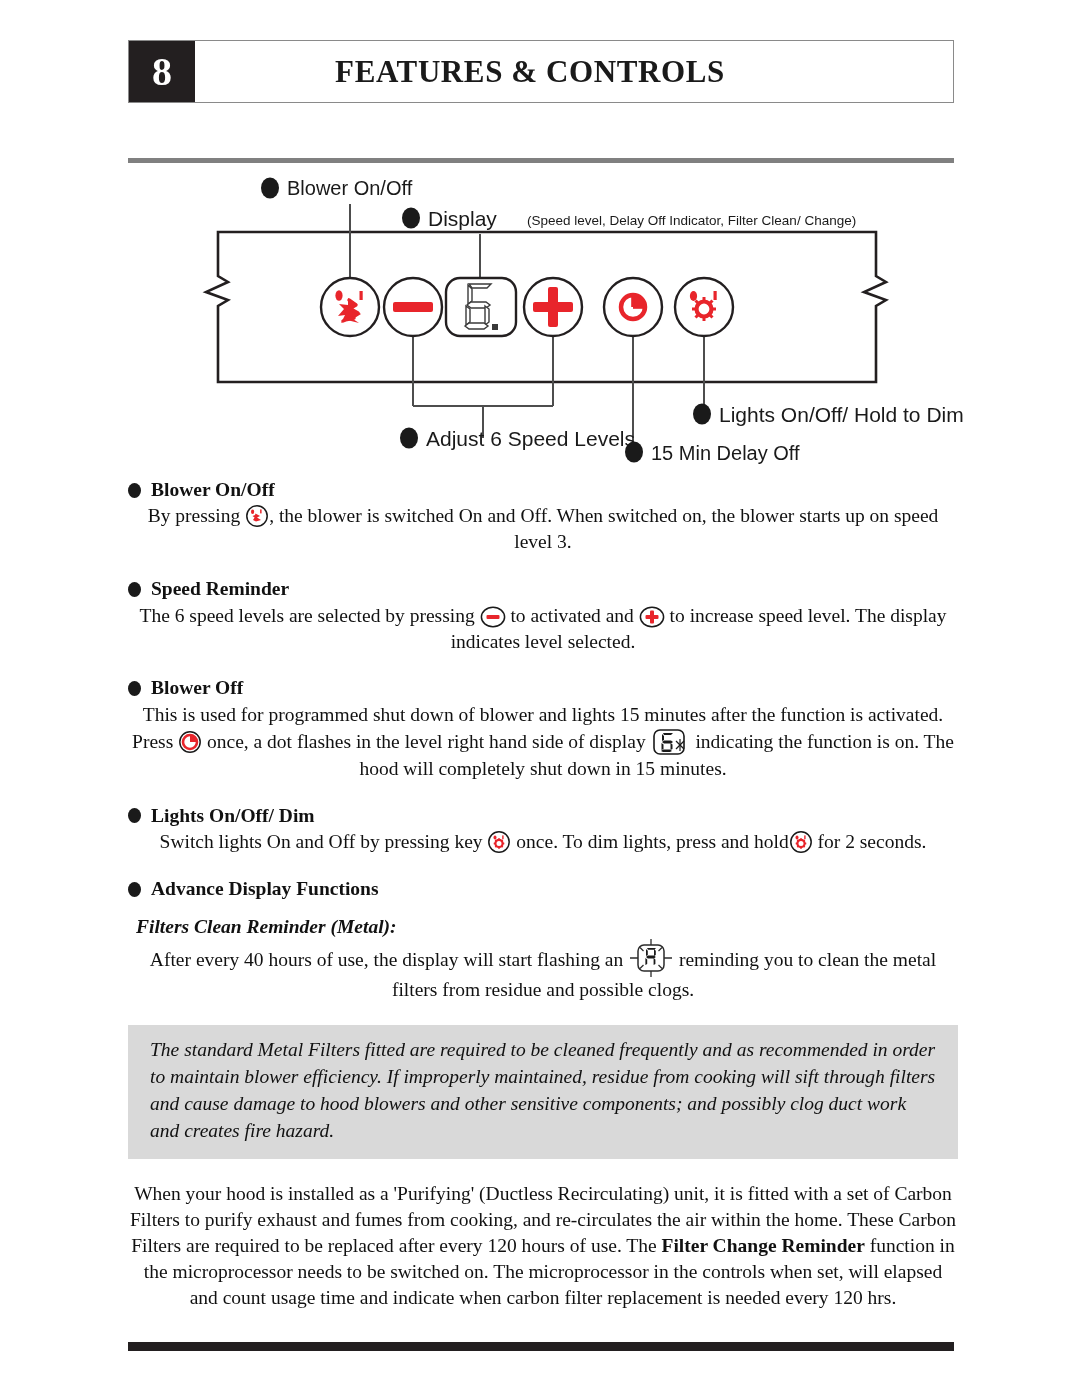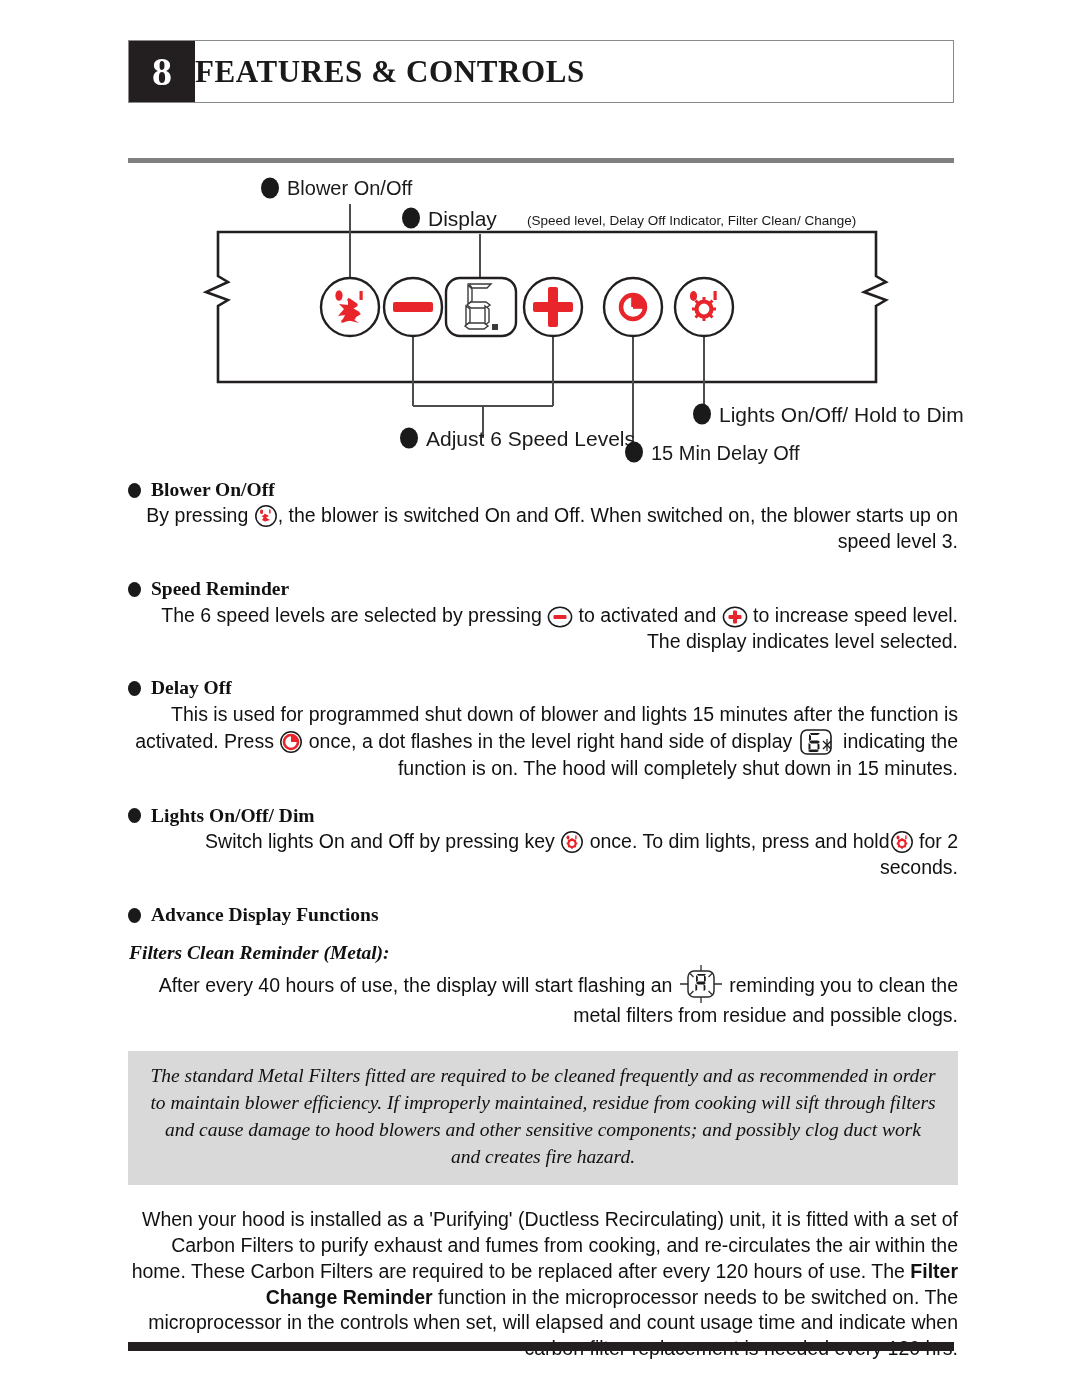--- a/index.html
+++ b/index.html
@@ -42,21 +42,21 @@
     text-align: center;
     letter-spacing: 0px;
   }
   .header-title {
     position: absolute;
     left: 66px;
     top: 0;
     width: 760px;
     height: 61px;
     line-height: 61px;
-    text-align: left;
+    text-align: center;
     font-family: "Liberation Serif", serif;
     font-weight: bold;
     font-size: 31px;
     letter-spacing: 0.6px;
     color: #1a1a1a;
     padding-right: 90px;
     box-sizing: border-box;
   }
 
   .top-rule {
@@ -105,46 +105,45 @@
   .bullet-dot {
     display: inline-block;
     width: 13px;
     height: 15px;
     border-radius: 50%;
     background: #1a1a1a;
     margin-right: 10px;
     flex: 0 0 auto;
   }
   p.body {
-    font-family: Liberation Sans, sans-serif;
+    font-family: Liberation Serif, serif;
     font-size: 19.5px;
     line-height: 1.33;
     margin: 0;
-    text-align: right;
+    text-align: center;
   }
   .gap-lg { height: 22px; }
   .gap-md { height: 14px; }
 
   .sub-head {
     font-family: "Liberation Serif", serif;
     font-weight: bold;
     font-style: italic;
     font-size: 19.5px;
-    margin: 0 0 1px 1px;
+    margin: 0 0 1px 8px;
   }
 
   .notice {
     background: #d9d9d9;
     padding: 12px 22px 14px 22px;
     font-family: "Liberation Serif", serif;
     font-style: italic;
     font-size: 19.5px;
     line-height: 1.38;
     box-sizing: border-box;
-    text-align: center;
   }
 
   .bold { font-weight: bold; }
 
   
   .ic {
     display: inline-block;
     vertical-align: -6px;
     position: relative;
   }
@@ -297,21 +296,21 @@
         </svg></span><span> to activated and </span><span class="ic"><svg width="26" height="22" viewBox="0 0 26 22">
           <ellipse cx="13" cy="11" rx="11.6" ry="9.8" fill="#fff" stroke="#1a1a1a" stroke-width="1.5"></ellipse>
           <rect x="6.5" y="9" width="13" height="4" rx="1" fill="#e8252b"></rect>
           <rect x="11" y="4.5" width="4" height="13" rx="1" fill="#e8252b"></rect>
         </svg></span><span> to increase speed level.  The display indicates level selected.</span></p>
 
   <div class="gap-lg"></div>
 
   <div class="sec-head">
     <span class="bullet-dot"></span>
-    <span>Delay Off</span>
+    <span>Blower Off</span>
   </div>
   <p class="body"><span>This is used for programmed shut down of blower and lights 15 minutes after the function is activated.  Press </span><span class="ic"><svg width="24" height="24" viewBox="0 0 24 24">
           <circle cx="12" cy="12" r="10.2" fill="#fff" stroke="#1a1a1a" stroke-width="1.5"></circle>
           <circle cx="12" cy="12" r="7" fill="none" stroke="#e8252b" stroke-width="2.6"></circle>
           <path d="M 12,12 L 12,5.6 A 6.4,6.4 0 0 1 18.4,12 Z" fill="#e8252b"></path>
         </svg></span><span> once, a dot flashes in the level right hand side of display </span><span class="ic" style="vertical-align:-8px"><svg width="40" height="28" viewBox="0 0 40 28">
           <rect x="3" y="2" width="30" height="24" rx="6" fill="#fff" stroke="#1a1a1a" stroke-width="1.6"></rect>
           <g transform="translate(11,5)" fill="#1a1a1a">
             <polygon points="1,0 11,0 9,2 2,2"></polygon>
             <polygon points="0,1 2,3 2,7 0,8"></polygon>

